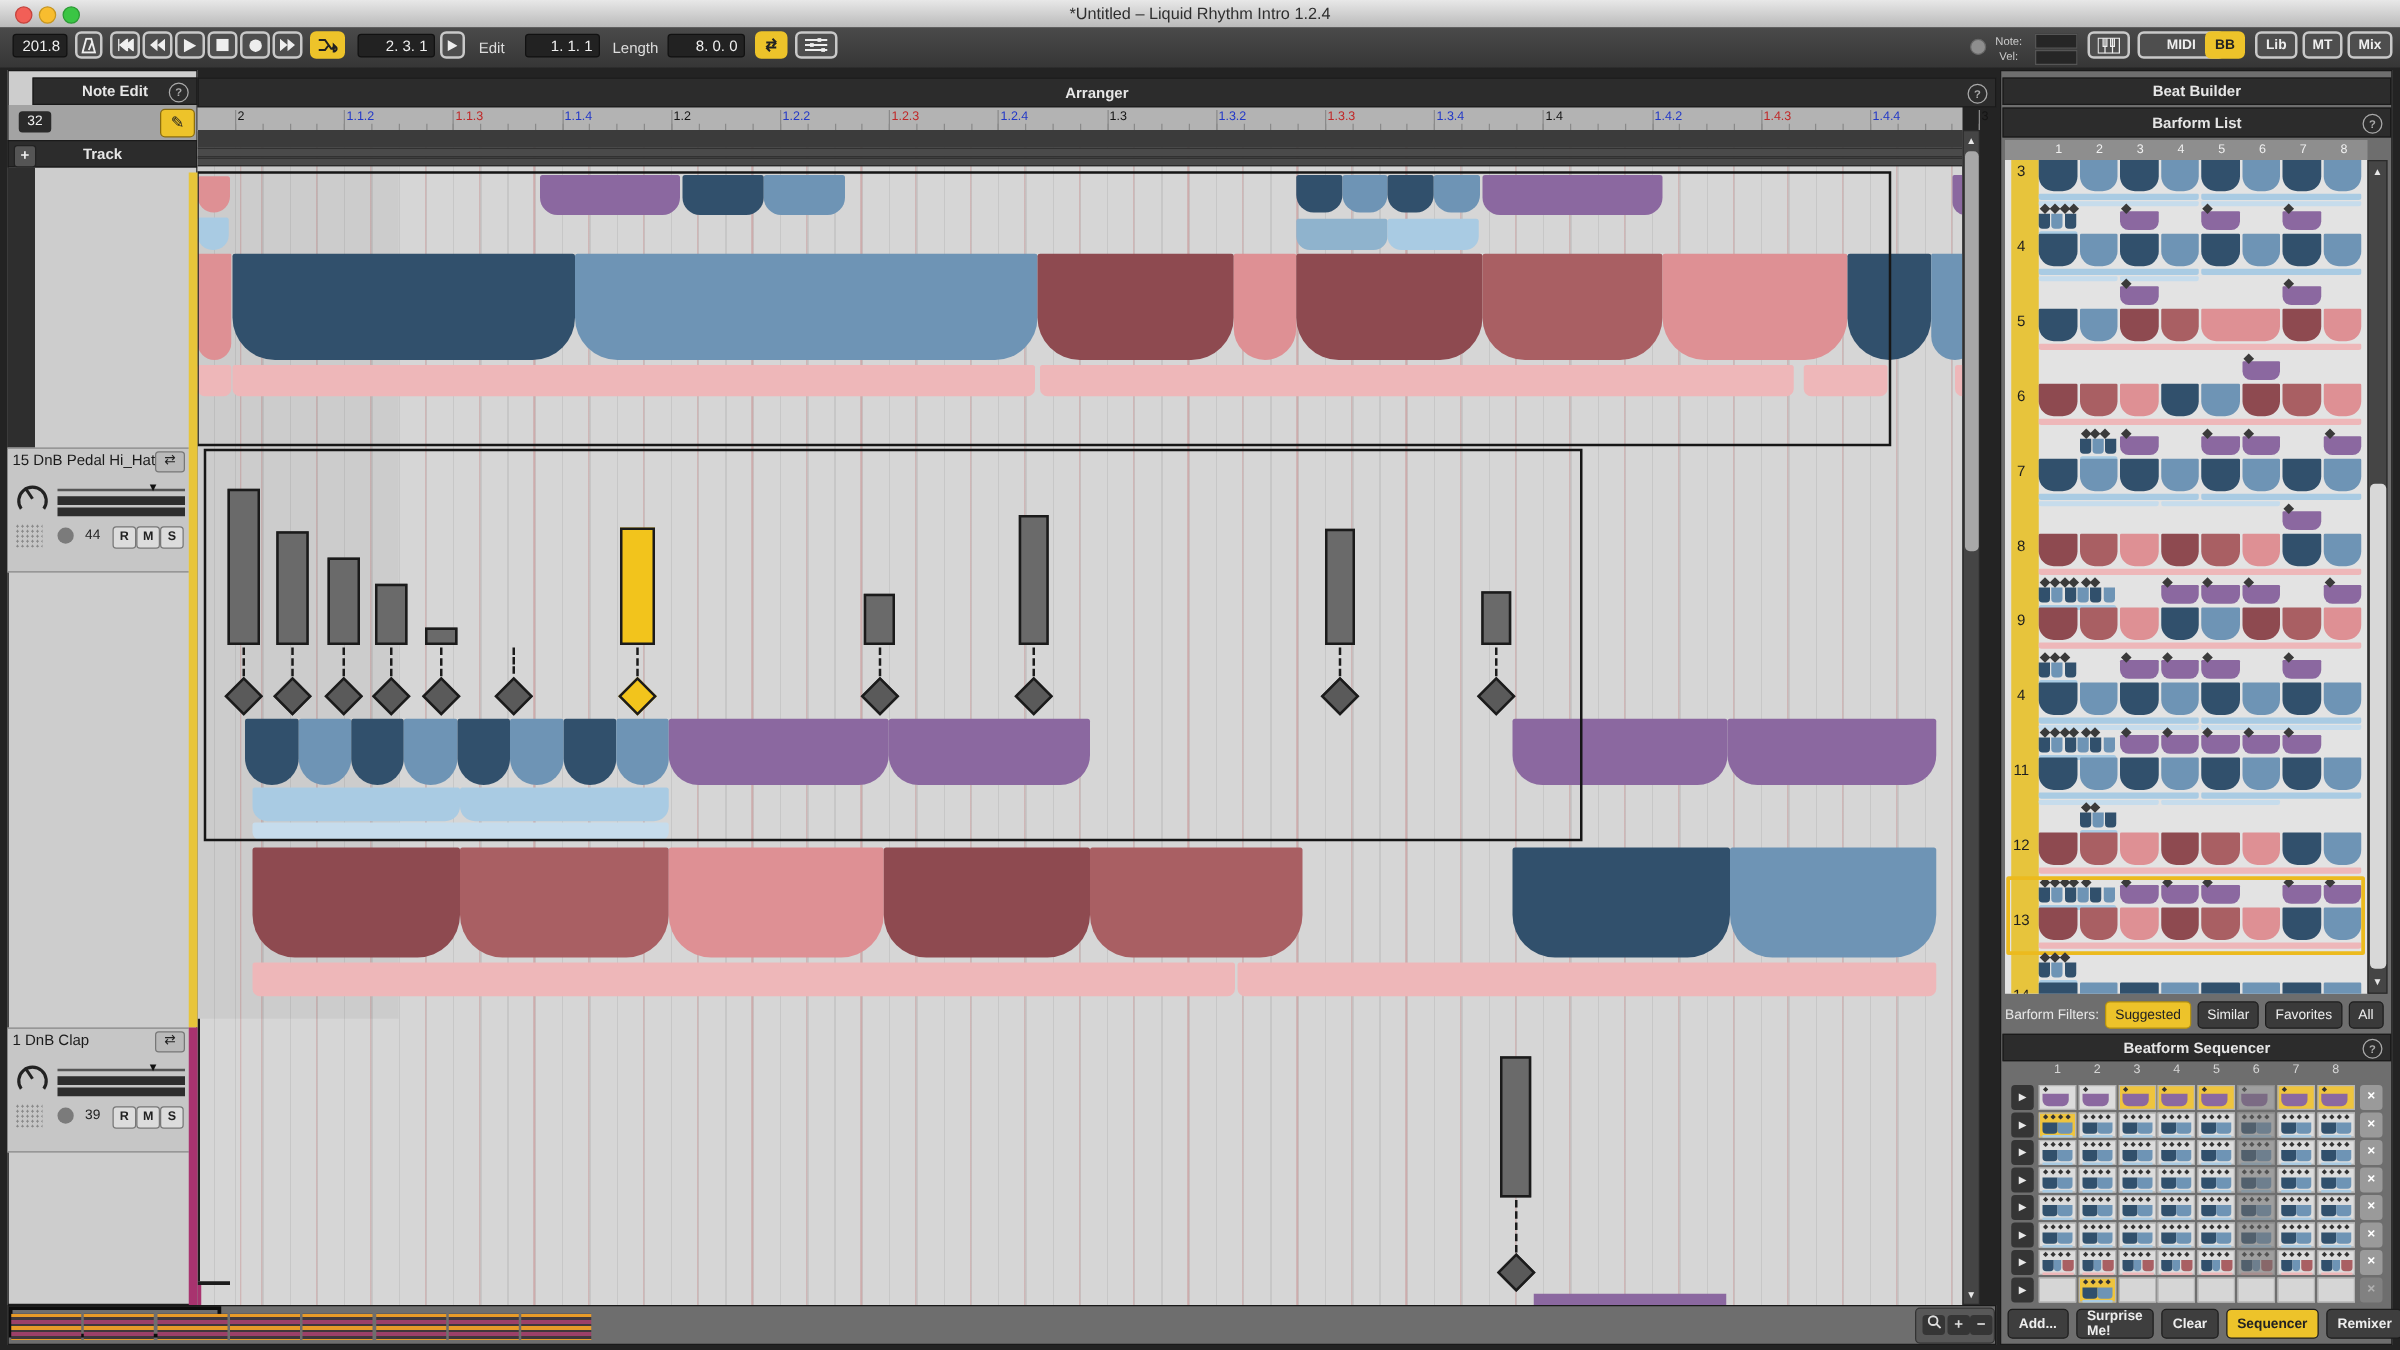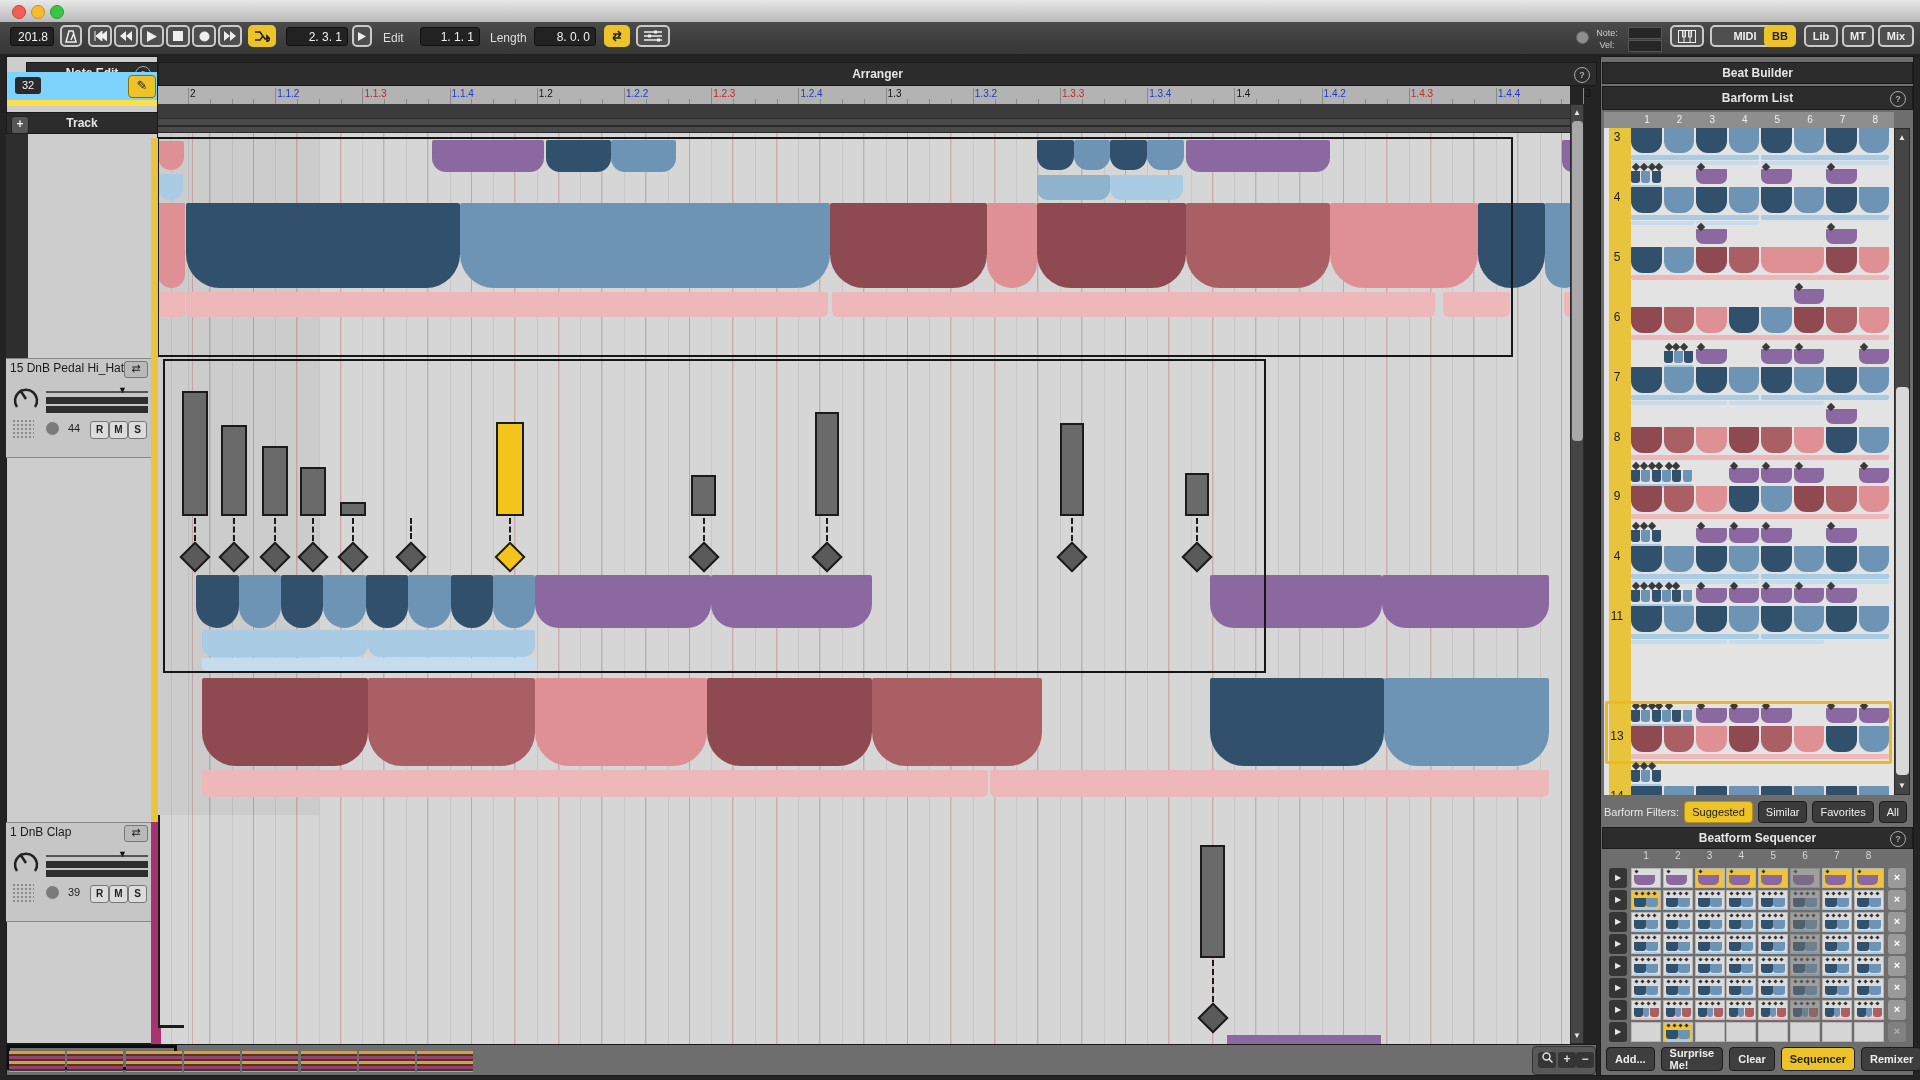--- a/index.html
+++ b/index.html
@@ -70,20 +70,21 @@
 </style>
 </head>
 <body>
 
 <div id="app">
 
   <div id="titlebar">
     <div class="tlight" style="left:12px;background:#f25f57;border:1px solid #c4423c;"></div>
     <div class="tlight" style="left:31px;background:#f8bd2f;border:1px solid #c6951f;"></div>
     <div class="tlight" style="left:50px;background:#3ac544;border:1px solid #2b9a34;"></div>
+    <div id="wtitle">*Untitled – Liquid Rhythm Intro 1.2.4</div>
   </div>
 
   <div id="toolbar">
     <div class="tval" style="left:10px;width:44px;">201.8</div>
     <div class="tbtn" style="left:60px;width:22px;">
       <svg width="12" height="13" viewBox="0 0 12 13">
           <path d="M4 1 L8 1 L11 12 L1 12 Z M6 10 L9 3" fill="none" stroke="#eee" stroke-width="1.5"></path>
         </svg>
     </div>
     <div class="tbtn" style="left:88px;width:24px;">
@@ -161,21 +162,21 @@
     <div class="tbtn" style="left:1804px;width:34px;">Lib</div>
     <div class="tbtn" style="left:1842px;width:32px;">MT</div>
     <div class="tbtn" style="left:1878px;width:36px;">Mix</div>
   </div>
 
   <div id="leftpanel"></div>
   <div class="hdr" style="left:26px;top:62px;width:132px;height:22px;">
     <span>Note Edit</span>
     <div class="help">?</div>
   </div>
-  <div class="abs" style="left:7px;top:72px;width:150px;height:28px;background:#7dd3fc;border-bottom:6px solid #fde047;">
+  <div class="abs" style="left:7px;top:84px;width:150px;height:28px;background:#a3a3a3;border-bottom:6px solid #fde047;">
     <div class="abs" style="left:8px;top:5px;width:26px;height:17px;background:#2a2a2a;border-radius:3px;color:#f0f0f0;font-size:11px;text-align:center;line-height:17px;">32</div>
     <div class="abs" style="left:121px;top:3px;width:26px;height:21px;background:#edc32a;border:1px solid #8a6d10;border-radius:4px;text-align:center;line-height:20px;font-size:13px;color:#222;">✎</div>
   </div>
   <div class="hdr" style="left:6px;top:112px;width:152px;height:22px;">
     <div class="abs" style="left:4px;top:3px;width:16px;height:16px;background:#555;border:1px solid #222;border-radius:3px;color:#eee;font-size:12px;line-height:14px;text-align:center;">+</div>
     <span>Track</span>
   </div>
   <div class="abs" style="left:6px;top:134px;width:22px;height:226px;background:#2e2e2e;"></div>
 
   <div class="hdr" id="arrhdr">
@@ -640,20 +641,38 @@
         <div class="seg" style="left: 124.65px; top: 23px; width: 30.55px; height: 26px; background: rgb(110, 148, 181); border-radius: 1px 1px 12px 12px;"></div>
         <div class="seg" style="left: 157.2px; top: 23px; width: 30.55px; height: 26px; background: rgb(49, 80, 108); border-radius: 1px 1px 12px 12px;"></div>
         <div class="seg" style="left: 189.75px; top: 23px; width: 30.55px; height: 26px; background: rgb(110, 148, 181); border-radius: 1px 1px 12px 12px;"></div>
         <div class="seg" style="left: 222.3px; top: 23px; width: 30.55px; height: 26px; background: rgb(49, 80, 108); border-radius: 1px 1px 12px 12px;"></div>
         <div class="seg" style="left: 254.85px; top: 23px; width: 30.55px; height: 26px; background: rgb(110, 148, 181); border-radius: 1px 1px 12px 12px;"></div>
         <div class="seg" style="left: 27px; top: 51px; width: 128.2px; height: 5px; background: rgb(169, 203, 227); border-radius: 1px 1px 2px 2px;"></div>
         <div class="seg" style="left: 157.2px; top: 51px; width: 128.2px; height: 5px; background: rgb(169, 203, 227); border-radius: 1px 1px 2px 2px;"></div>
         <div class="seg" style="left: 27px; top: 57px; width: 95.65px; height: 4px; background: rgb(198, 220, 236); border-radius: 1px 1px 2px 2px;"></div>
         <div class="seg" style="left: 124.65px; top: 57px; width: 95.65px; height: 4px; background: rgb(198, 220, 236); border-radius: 1px 1px 2px 2px;"></div>
       </div>
+      <div class="abs" style="left: 0px; top: 515.1px; width: 290px; height: 60px;">
+        <div class="bfnum" style="left: 3px; top: 26px;">12</div>
+        <div class="seg" style="left: 59.55px; top: 7px; width: 9px; height: 12px; background: rgb(49, 80, 108); border-radius: 0px 0px 3px 3px;"></div>
+        <div class="seg" style="left: 69.85px; top: 7px; width: 9px; height: 12px; background: rgb(110, 148, 181); border-radius: 0px 0px 3px 3px;"></div>
+        <div class="seg" style="left: 80.15px; top: 7px; width: 9px; height: 12px; background: rgb(49, 80, 108); border-radius: 0px 0px 3px 3px;"></div>
+        <div class="seg" style="left: 59.55px; top: 21px; width: 30.9px; height: 4px; background: rgb(169, 203, 227); border-radius: 2px;"></div>
+        <div class="seg" style="left: 61.503px; top: 0px; width: 6px; height: 6px; background: rgb(58, 58, 58); transform: rotate(45deg);"></div>
+        <div class="seg" style="left: 69.315px; top: 0px; width: 6px; height: 6px; background: rgb(58, 58, 58); transform: rotate(45deg);"></div>
+        <div class="seg" style="left: 27px; top: 23px; width: 30.55px; height: 26px; background: rgb(142, 74, 80); border-radius: 1px 1px 12px 12px;"></div>
+        <div class="seg" style="left: 59.55px; top: 23px; width: 30.55px; height: 26px; background: rgb(169, 95, 99); border-radius: 1px 1px 12px 12px;"></div>
+        <div class="seg" style="left: 92.1px; top: 23px; width: 30.55px; height: 26px; background: rgb(222, 144, 148); border-radius: 1px 1px 12px 12px;"></div>
+        <div class="seg" style="left: 124.65px; top: 23px; width: 30.55px; height: 26px; background: rgb(142, 74, 80); border-radius: 1px 1px 12px 12px;"></div>
+        <div class="seg" style="left: 157.2px; top: 23px; width: 30.55px; height: 26px; background: rgb(169, 95, 99); border-radius: 1px 1px 12px 12px;"></div>
+        <div class="seg" style="left: 189.75px; top: 23px; width: 30.55px; height: 26px; background: rgb(222, 144, 148); border-radius: 1px 1px 12px 12px;"></div>
+        <div class="seg" style="left: 222.3px; top: 23px; width: 30.55px; height: 26px; background: rgb(49, 80, 108); border-radius: 1px 1px 12px 12px;"></div>
+        <div class="seg" style="left: 254.85px; top: 23px; width: 30.55px; height: 26px; background: rgb(110, 148, 181); border-radius: 1px 1px 12px 12px;"></div>
+        <div class="seg" style="left: 27px; top: 51px; width: 258.4px; height: 5px; background: rgb(238, 183, 185); border-radius: 1px 1px 2px 2px;"></div>
+      </div>
       <div class="abs" style="left: 0px; top: 575px; width: 290px; height: 60px;">
         <div class="bfnum" style="left: 3px; top: 26px;">13</div>
         <div class="seg" style="left: 27px; top: 7px; width: 9px; height: 12px; background: rgb(49, 80, 108); border-radius: 0px 0px 3px 3px;"></div>
         <div class="seg" style="left: 37.3px; top: 7px; width: 9px; height: 12px; background: rgb(110, 148, 181); border-radius: 0px 0px 3px 3px;"></div>
         <div class="seg" style="left: 47.6px; top: 7px; width: 9px; height: 12px; background: rgb(49, 80, 108); border-radius: 0px 0px 3px 3px;"></div>
         <div class="seg" style="left: 57.9px; top: 7px; width: 9px; height: 12px; background: rgb(110, 148, 181); border-radius: 0px 0px 3px 3px;"></div>
         <div class="seg" style="left: 68.2px; top: 7px; width: 9px; height: 12px; background: rgb(49, 80, 108); border-radius: 0px 0px 3px 3px;"></div>
         <div class="seg" style="left: 78.5px; top: 7px; width: 9px; height: 12px; background: rgb(110, 148, 181); border-radius: 0px 0px 3px 3px;"></div>
         <div class="seg" style="left: 27px; top: 21px; width: 61.8px; height: 4px; background: rgb(169, 203, 227); border-radius: 2px;"></div>
         <div class="seg" style="left: 92.1px; top: 5px; width: 30.55px; height: 15px; background: rgb(139, 104, 160); border-radius: 1px 1px 7px 7px;"></div>

